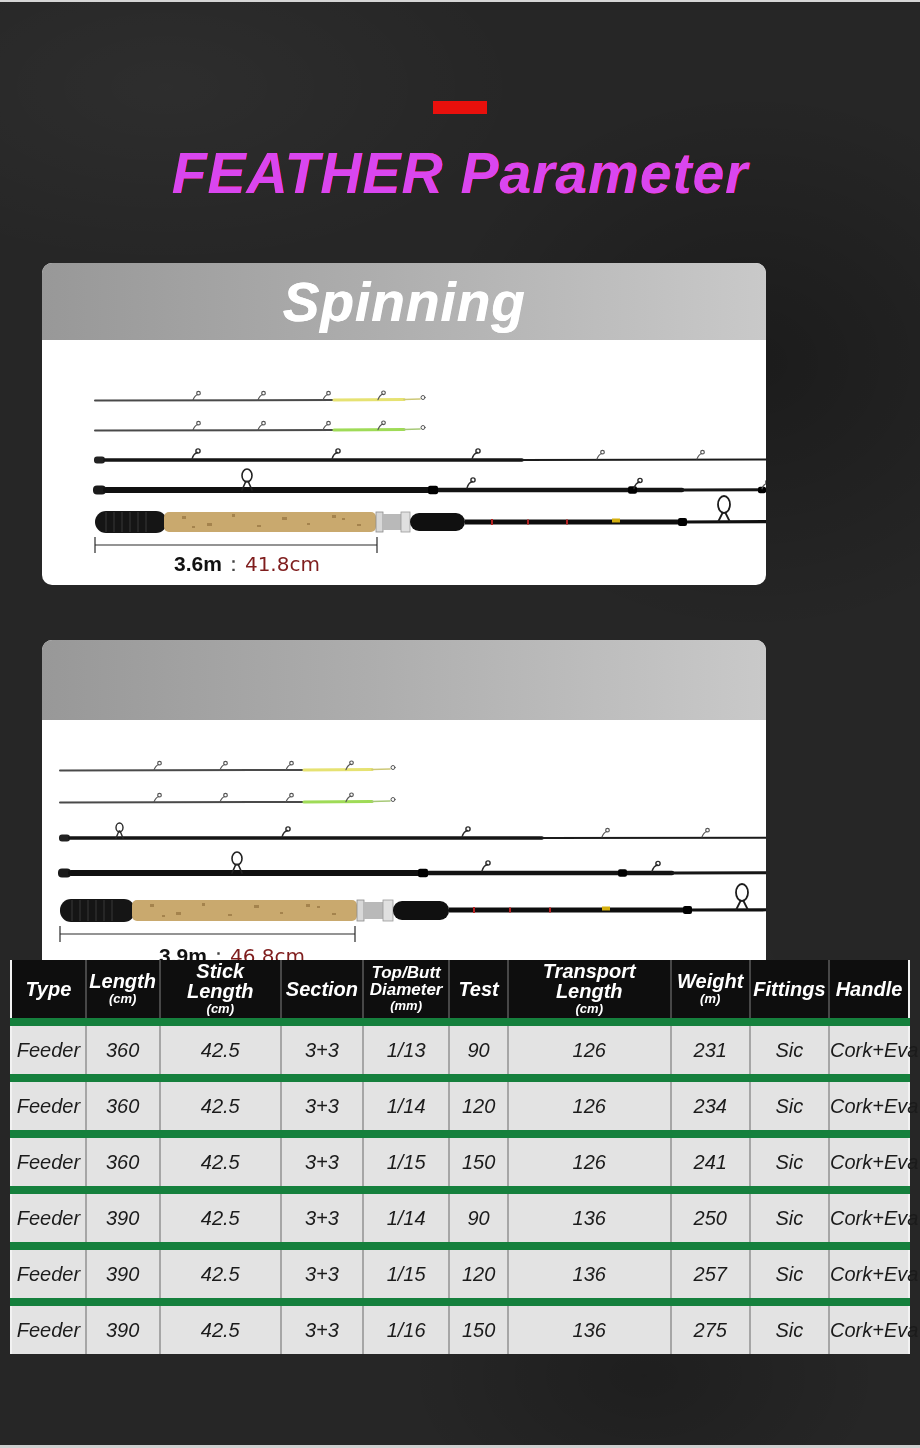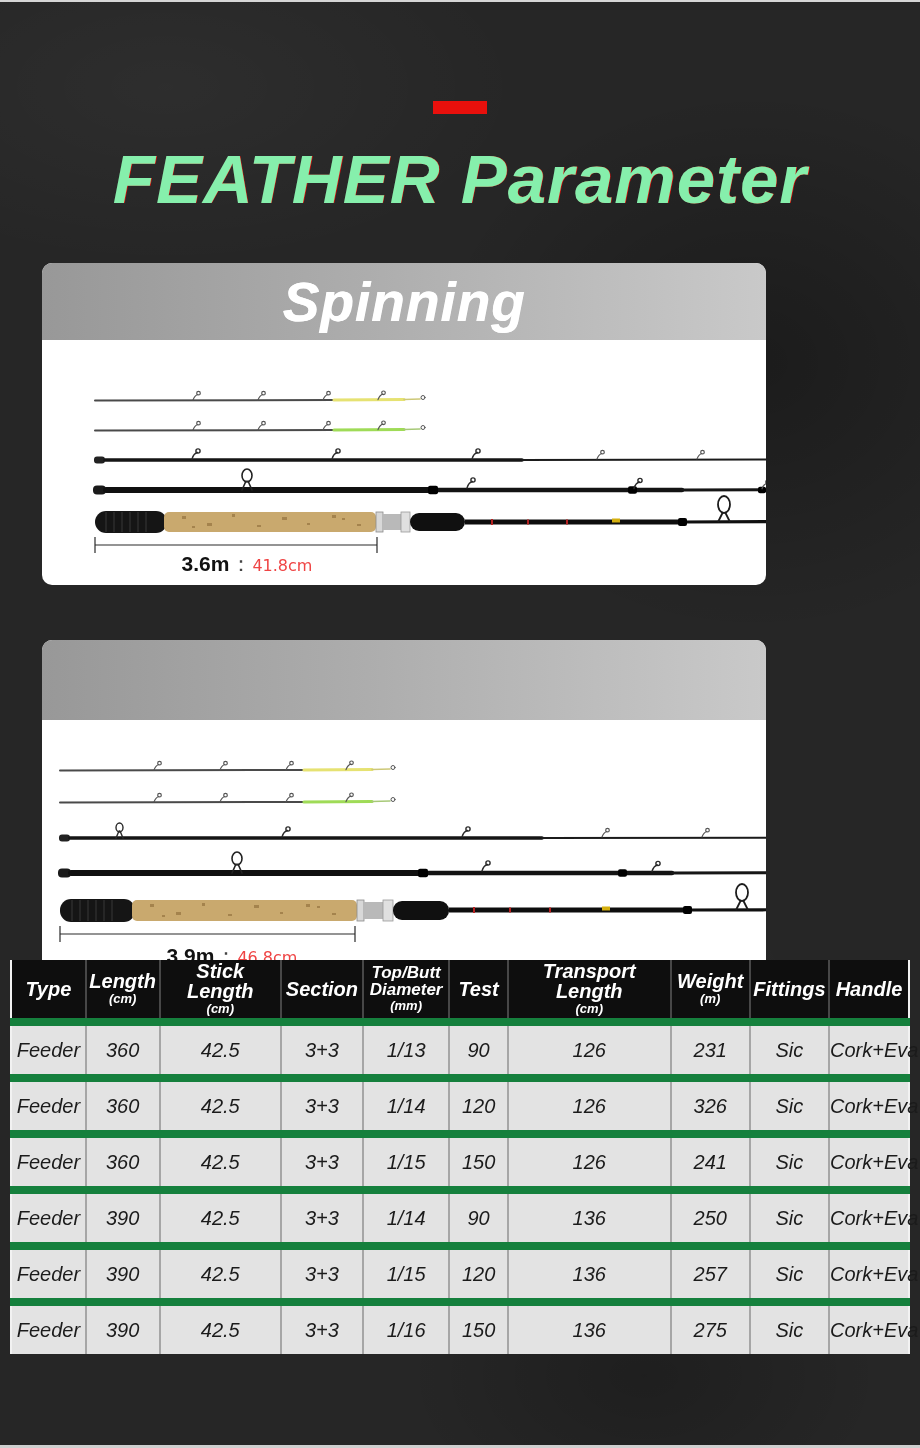--- a/index.html
+++ b/index.html
@@ -13,21 +13,21 @@
       radial-gradient(ellipse 700px 500px at 45% 72%, rgba(255,255,255,0.025), transparent 60%),
       radial-gradient(ellipse 400px 260px at 70% 95%, rgba(0,0,0,0.2), transparent 60%);
   }
   .edge{position:absolute;left:0;right:0;background:#d6d6d6;}
   .edge.top{top:0;height:2px;}
   .edge.bottom{bottom:0;height:3px;background:#cicfcf;background:#cfcfcf;}
 
   .accent-dash{position:absolute;left:433px;top:101px;width:54px;height:13px;background:#e8100c;}
   .page-title{
     position:absolute;left:0;top:140px;width:100%;margin:0;text-align:center;
-    font-style:italic;font-weight:bold;font-size:69px;letter-spacing:1px;color:#86efac;
+    font-style:italic;font-weight:bold;font-size:57px;letter-spacing:1px;color:#d946ef;
     text-shadow:0.6px 0 #e8100c;
   }
 
   .card{
     position:absolute;left:42px;width:724px;background:#ffffff;border-radius:10px;overflow:hidden;
   }
   .card1{top:263px;height:322px;}
   .card2{top:640px;height:335px;}
   .card-header{
     width:100%;display:flex;align-items:center;justify-content:center;
@@ -43,21 +43,21 @@
   .card1 .rods-svg{top:77px;}
   .card2 .rods-svg{top:80px;}
 
   .measure{
     position:absolute;width:240px;text-align:center;font-size:21px;color:#333;white-space:nowrap;
   }
   .card1 .measure{left:85px;top:287px;}
   .card2 .measure{left:70px;top:302px;}
   .measure .m-size{font-weight:bold;color:#111;}
   .measure .m-colon{color:#444;margin:0 1px;}
-  .measure .m-len{color:#ef4444;font-family:"DejaVu Sans",sans-serif;font-size:16px;}
+  .measure .m-len{color:#7f1d1d;font-family:"DejaVu Sans",sans-serif;font-size:20px;}
 
   .table-wrap{position:absolute;left:10px;top:960px;width:900px;}
   table.spec{
     width:100%;border-collapse:collapse;table-layout:fixed;
     border-left:2px solid #f2f2f2;border-right:2px solid #f2f2f2;
     font-style:italic;
   }
   table.spec th{
     background:#0e0e0e;color:#fff;height:58px;vertical-align:middle;text-align:center;
     font-weight:bold;font-size:20px;border-right:2px solid #474747;padding:0;
@@ -380,21 +380,21 @@
           <td>Cork+Eva</td>
         </tr>
         <tr>
           <td>Feeder</td>
           <td>360</td>
           <td>42.5</td>
           <td>3+3</td>
           <td>1/14</td>
           <td>120</td>
           <td>126</td>
-          <td>326</td>
+          <td>234</td>
           <td>Sic</td>
           <td>Cork+Eva</td>
         </tr>
         <tr>
           <td>Feeder</td>
           <td>360</td>
           <td>42.5</td>
           <td>3+3</td>
           <td>1/15</td>
           <td>150</td>

